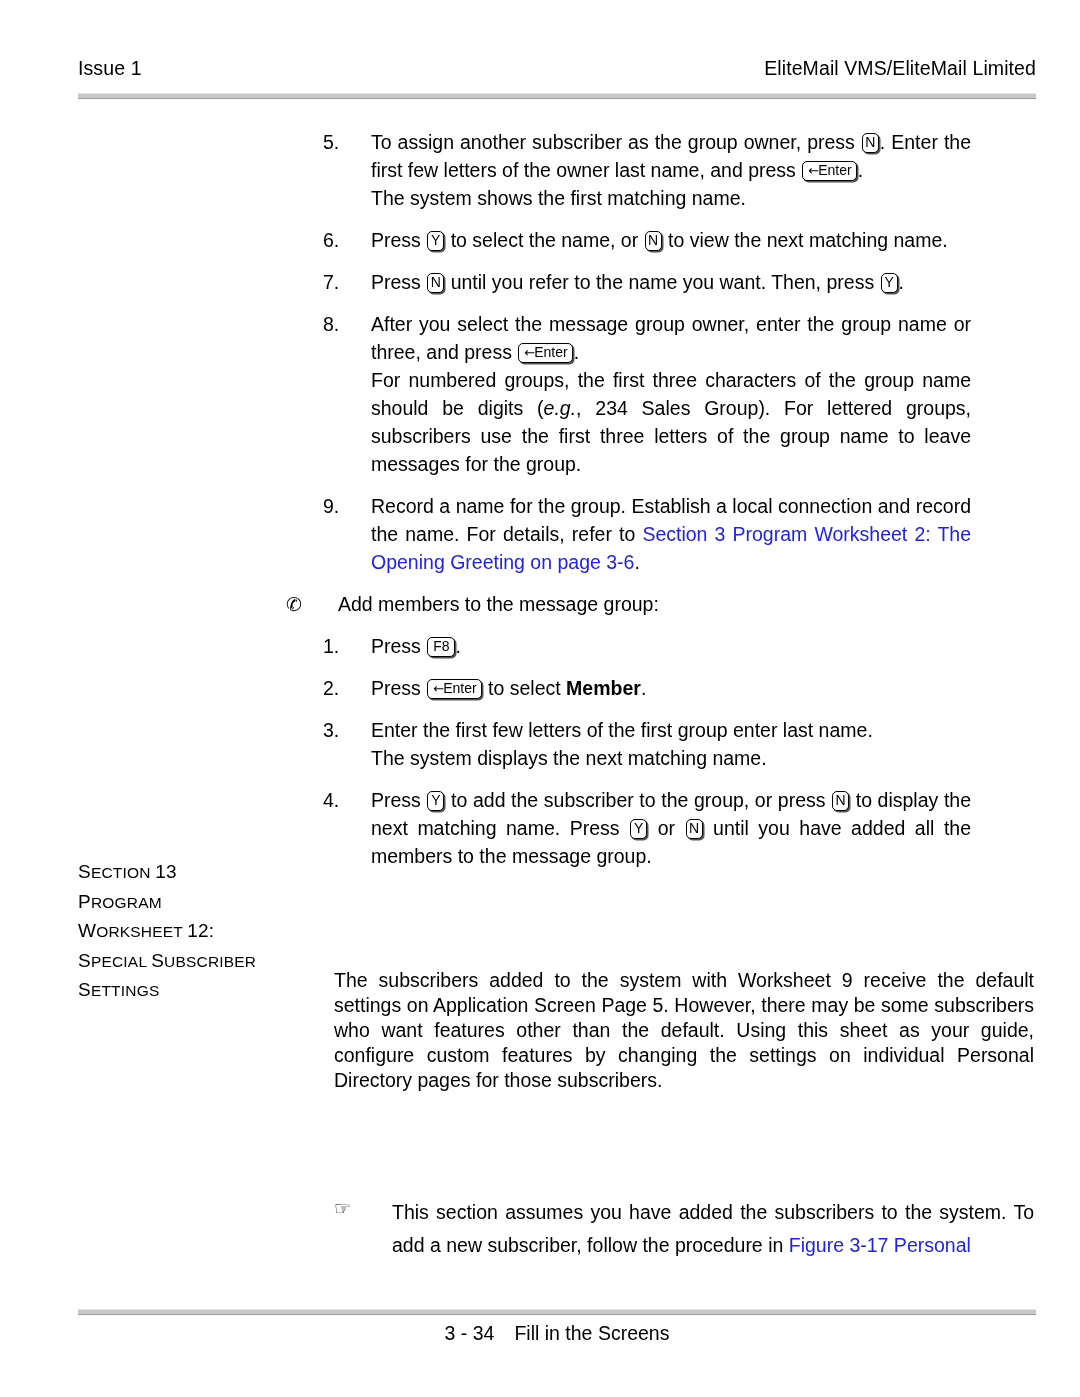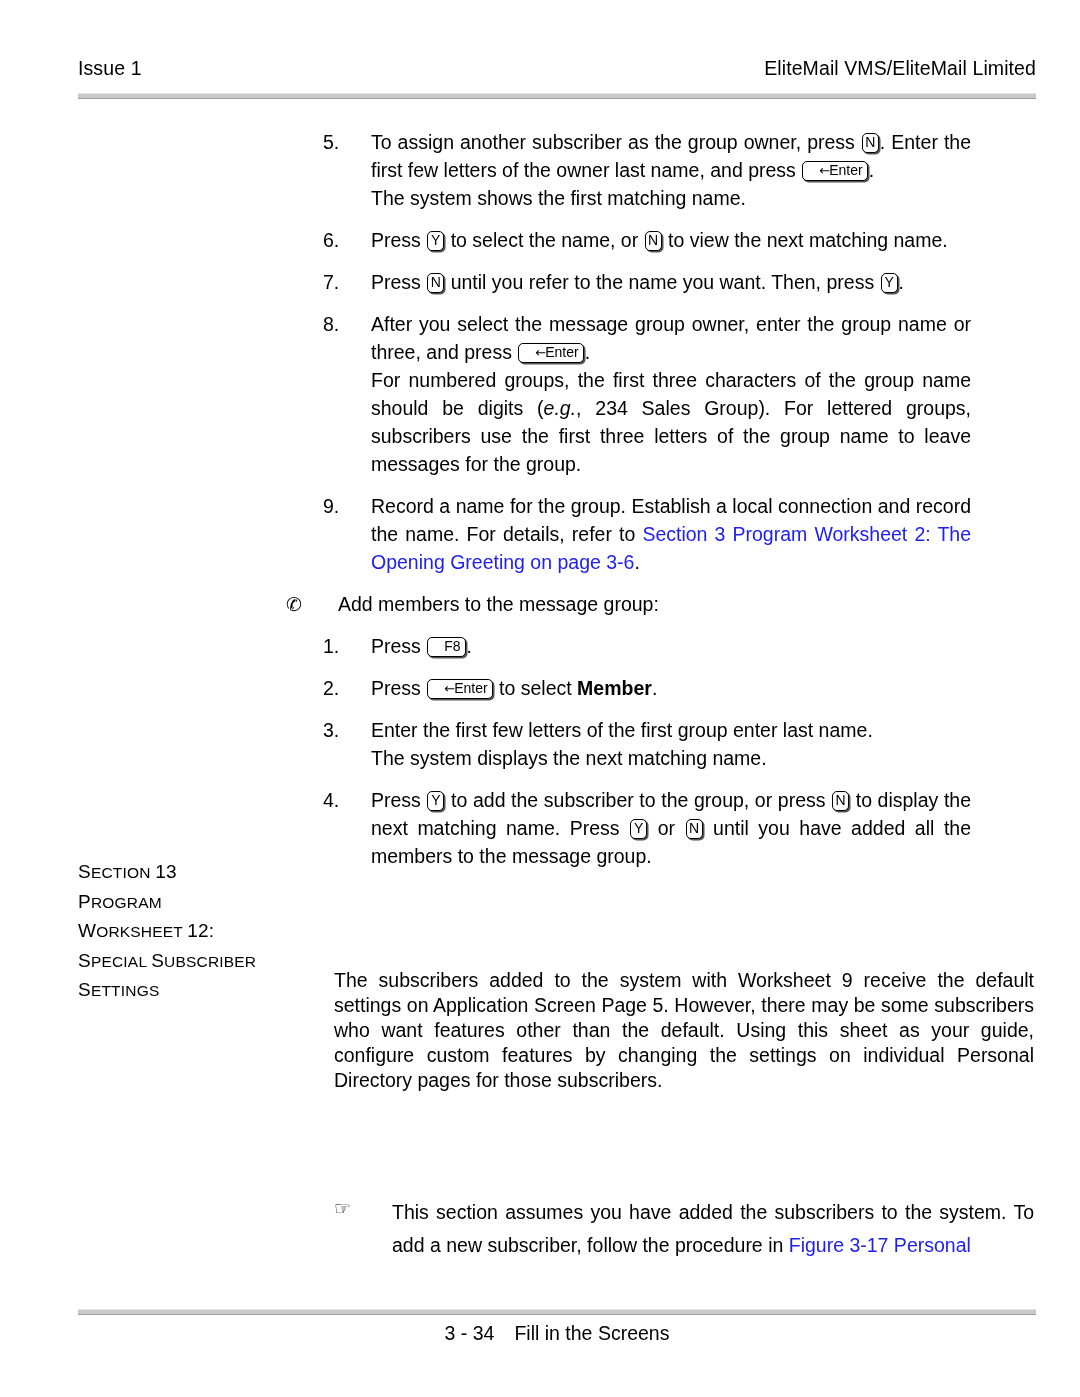--- a/index.html
+++ b/index.html
@@ -124,21 +124,21 @@
   }
 
   .bold { font-weight: bold; }
   .ital { font-style: italic; margin-top: 11px; }
 
   
   .key {
     display: inline-block;
     border: 1.6px solid #000;
     border-radius: 5px;
-    padding: 0px 4px 1px 16px;
+    padding: 0px 4px 1px 5px;
     margin: 0 1px;
     font-size: 14px;
     line-height: 17px;
     font-family: "Liberation Sans", sans-serif;
     vertical-align: 2px;
     background: #fff;
     box-shadow: 1.5px 1.5px 0 #555;
     white-space: nowrap;
   }
   .key.letter {

